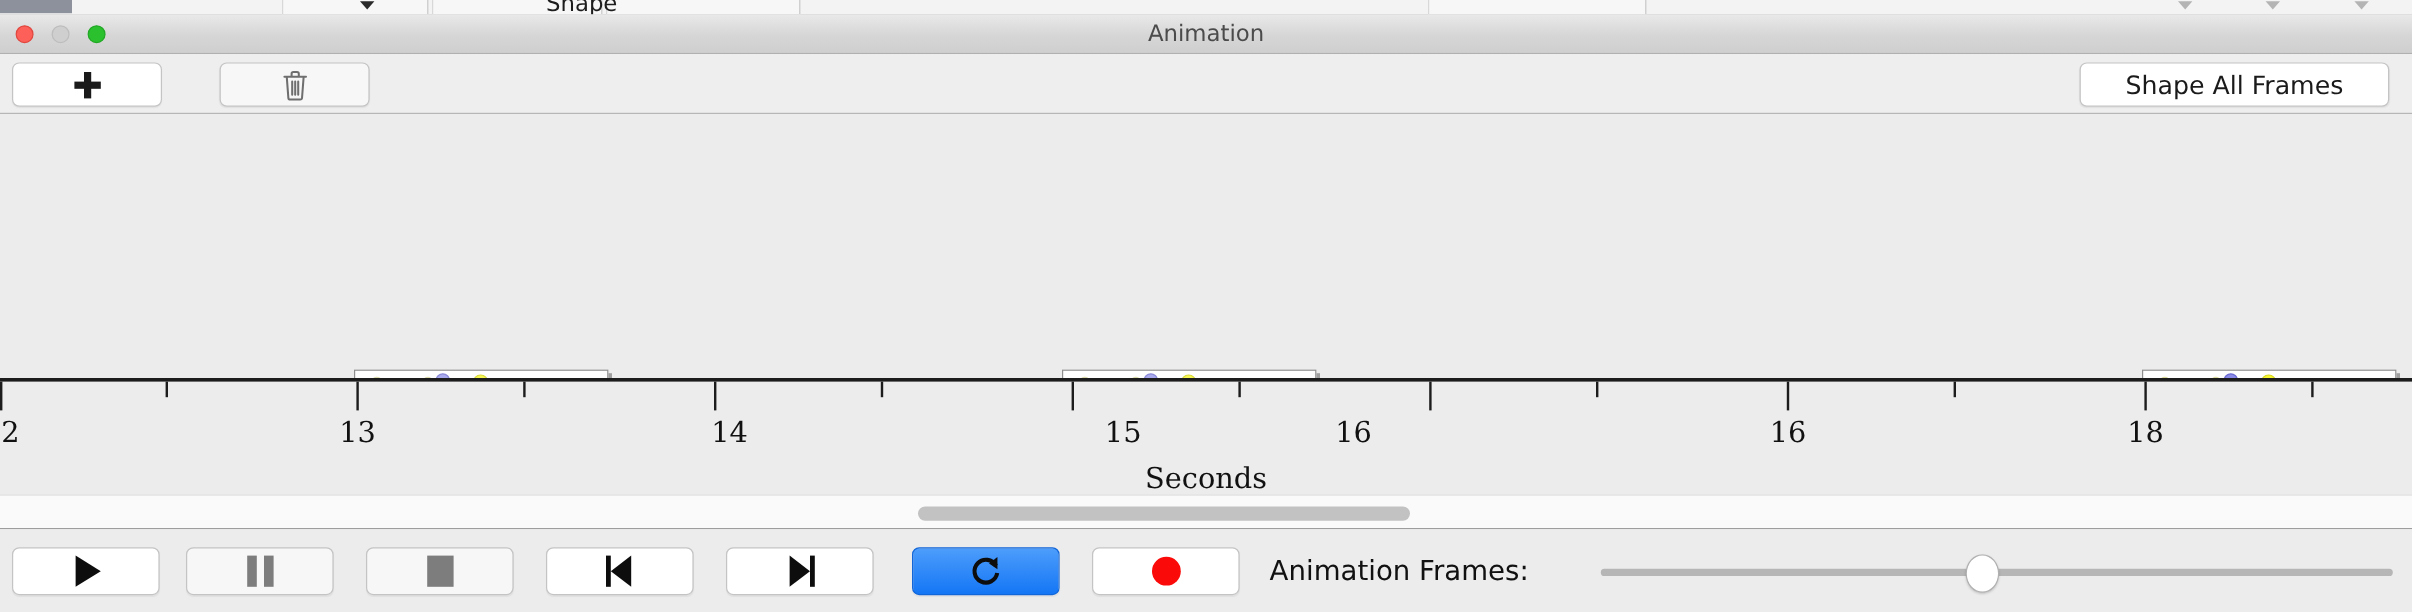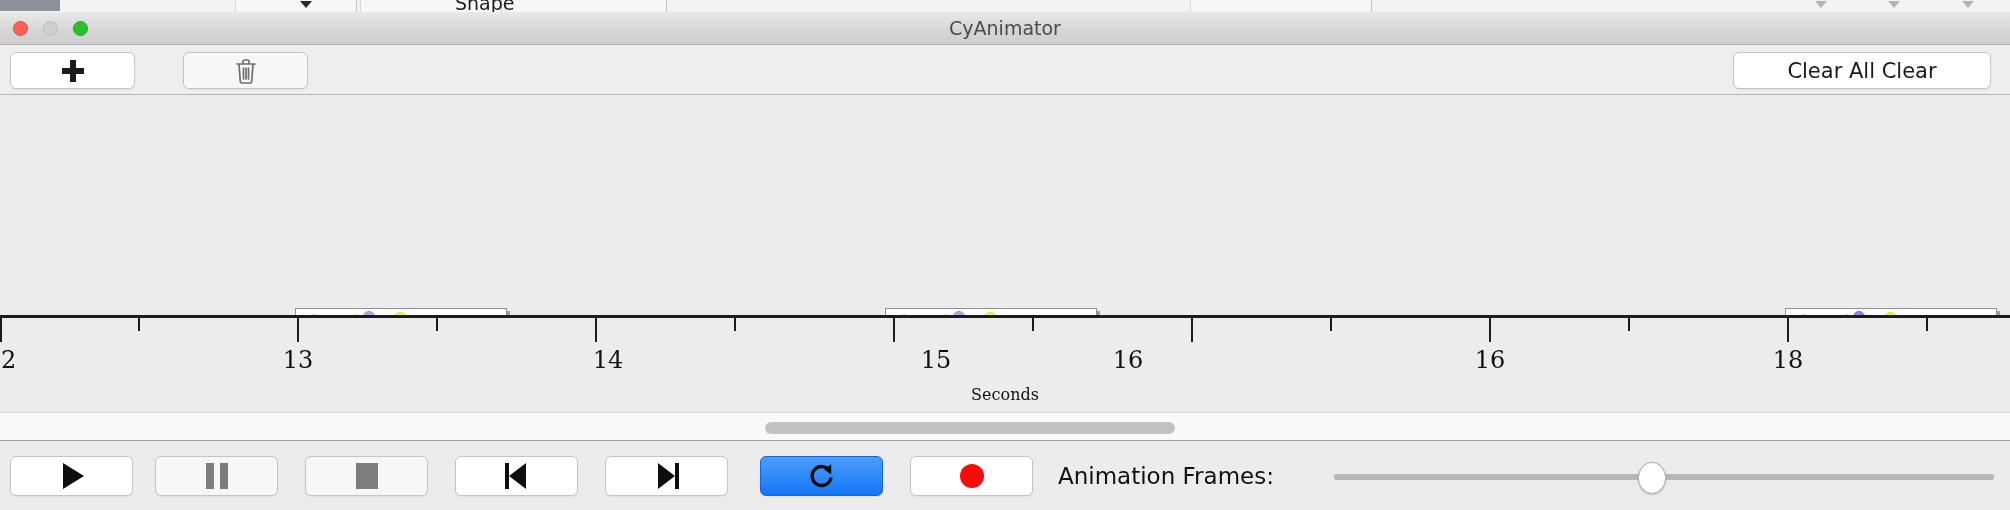--- a/index.html
+++ b/index.html
@@ -189,21 +189,21 @@
     color: #111111;
     font-family: "DejaVu Serif", "Liberation Serif", serif;
     transform: translateX(-50%);
     white-space: nowrap;
   }
   .axis-title {
     position: absolute;
     top: 70px;
     left: 0; width: 2010px;
     text-align: center;
-    font-size: 16px;
+    font-size: 24px;
     color: #111111;
     font-family: "DejaVu Serif", "Liberation Serif", serif;
   }
 
   
   .scrollarea {
     position: absolute;
     left: 0; top: 412px;
     width: 2010px; height: 29px;
     background: #fafafa;
@@ -336,35 +336,35 @@
     <div class="bg-arrow" style="left:1815px;"></div>
     <div class="bg-arrow" style="left:1888px;"></div>
     <div class="bg-arrow" style="left:1962px;"></div>
     <div class="bg-shape-text">Shape</div>
   </div>
 
   <div class="titlebar">
     <div class="traffic close"></div>
     <div class="traffic min"></div>
     <div class="traffic zoom"></div>
-    <div class="win-title">CyAnimator</div>
+    <div class="win-title">Animation</div>
   </div>
 
   <div class="toolbar">
     <div class="tbtn tbtn-add enabled">
       <span class="plus-glyph"></span>
     </div>
     <div class="tbtn tbtn-del disabled">
       <svg width="24" height="28" viewBox="0 0 24 28">
         <path d="M3 7 h18 M9 7 V4.5 a1.5 1.5 0 0 1 1.5 -1.5 h3 A1.5 1.5 0 0 1 15 4.5 V7
                  M5 7.5 L6.3 24.5 a1.6 1.6 0 0 0 1.6 1.5 h8.2 a1.6 1.6 0 0 0 1.6 -1.5 L19 7.5
                  M9.5 11 V22 M12 11 V22 M14.5 11 V22" fill="none" stroke="#6f6f6f" stroke-width="1.7" stroke-linecap="round" stroke-linejoin="round"></path>
       </svg>
     </div>
-    <div class="tbtn tbtn-clear enabled">Clear All Clear</div>
+    <div class="tbtn tbtn-clear enabled">Shape All Frames</div>
   </div>
 
   <div class="timeline">
     <div class="frame" id="frame-0" style="left: 295px;">
         <div class="frame-inner">
           <div class="node" style="left: 13px; top: 5px; height: 10px; width: 10px; background: rgb(251, 251, 210); border: 1px solid rgb(220, 220, 174);"></div>
           <div class="node" style="left: 55.5px; top: 4.5px; height: 9px; width: 9px; background: rgb(251, 251, 210); border: 1px solid rgb(220, 220, 174);"></div>
           <div class="node" style="left: 67px; top: 2px; height: 12px; width: 12px; background: rgb(169, 169, 238); border: 1px solid rgb(138, 138, 216);"></div>
           <div class="node" style="left: 97.5px; top: 2.5px; height: 13px; width: 13px; background: rgb(247, 247, 83); border: 1px solid rgb(216, 216, 58);"></div>
         </div>

